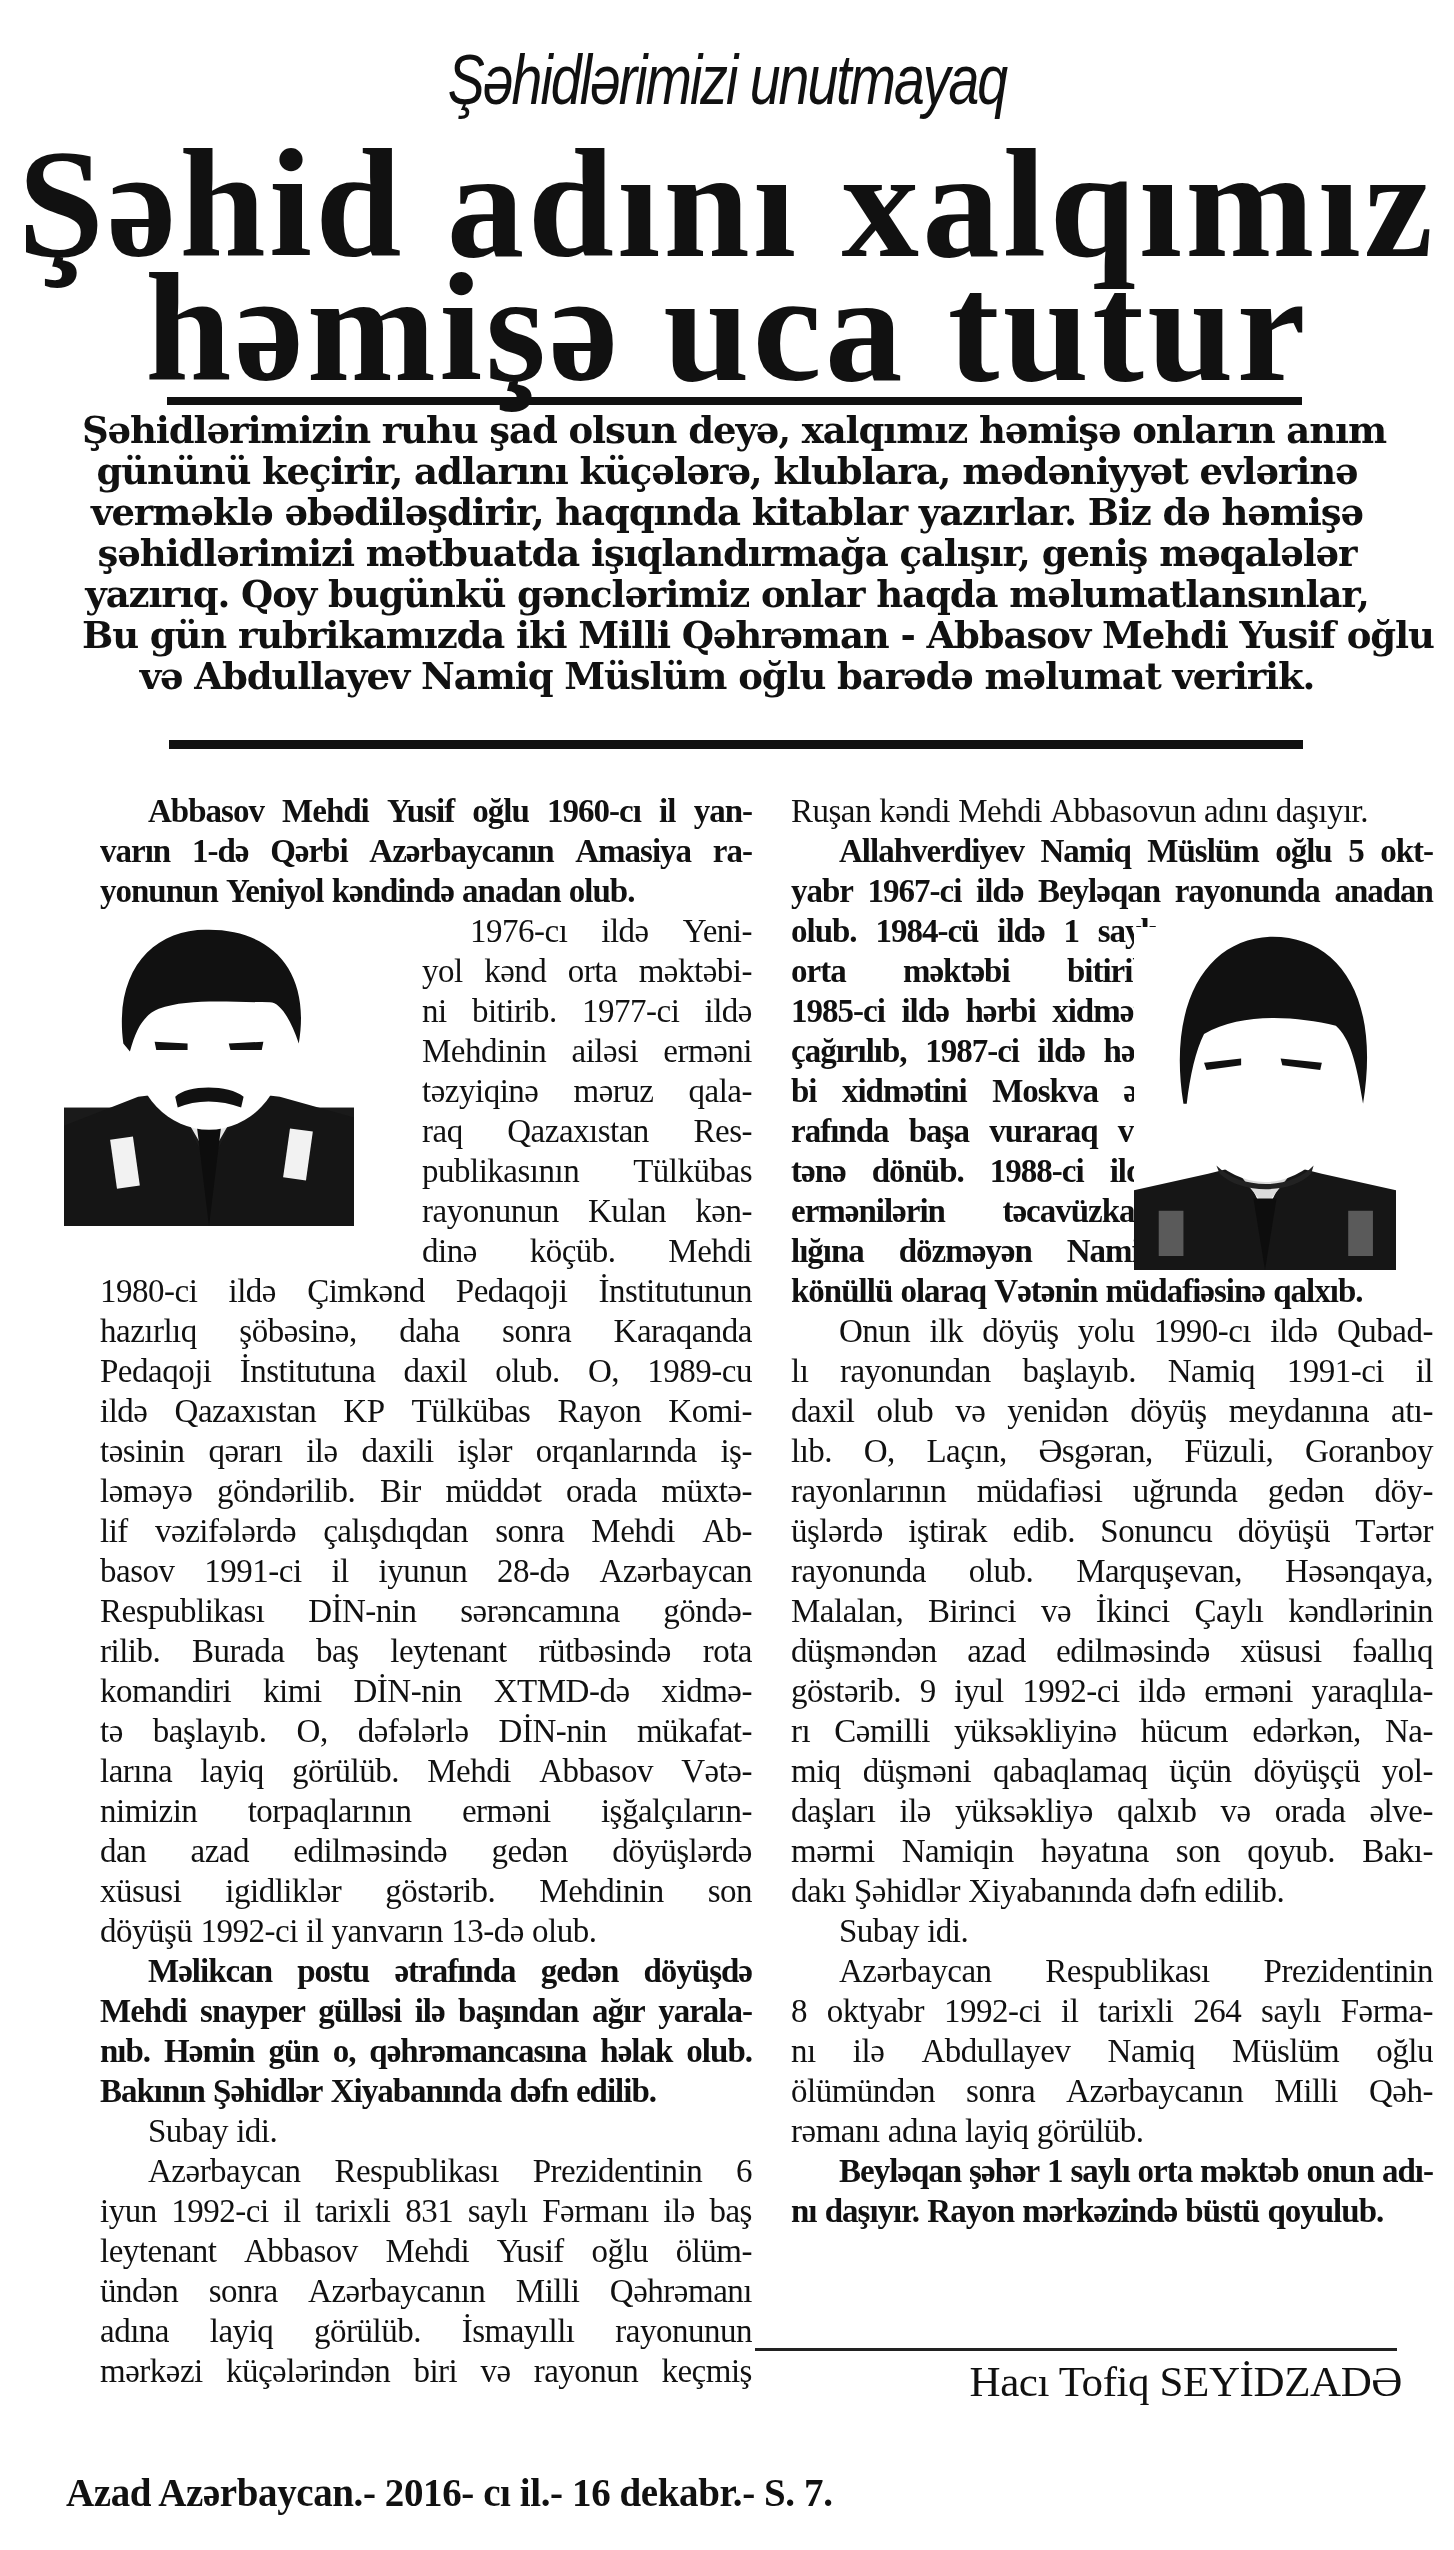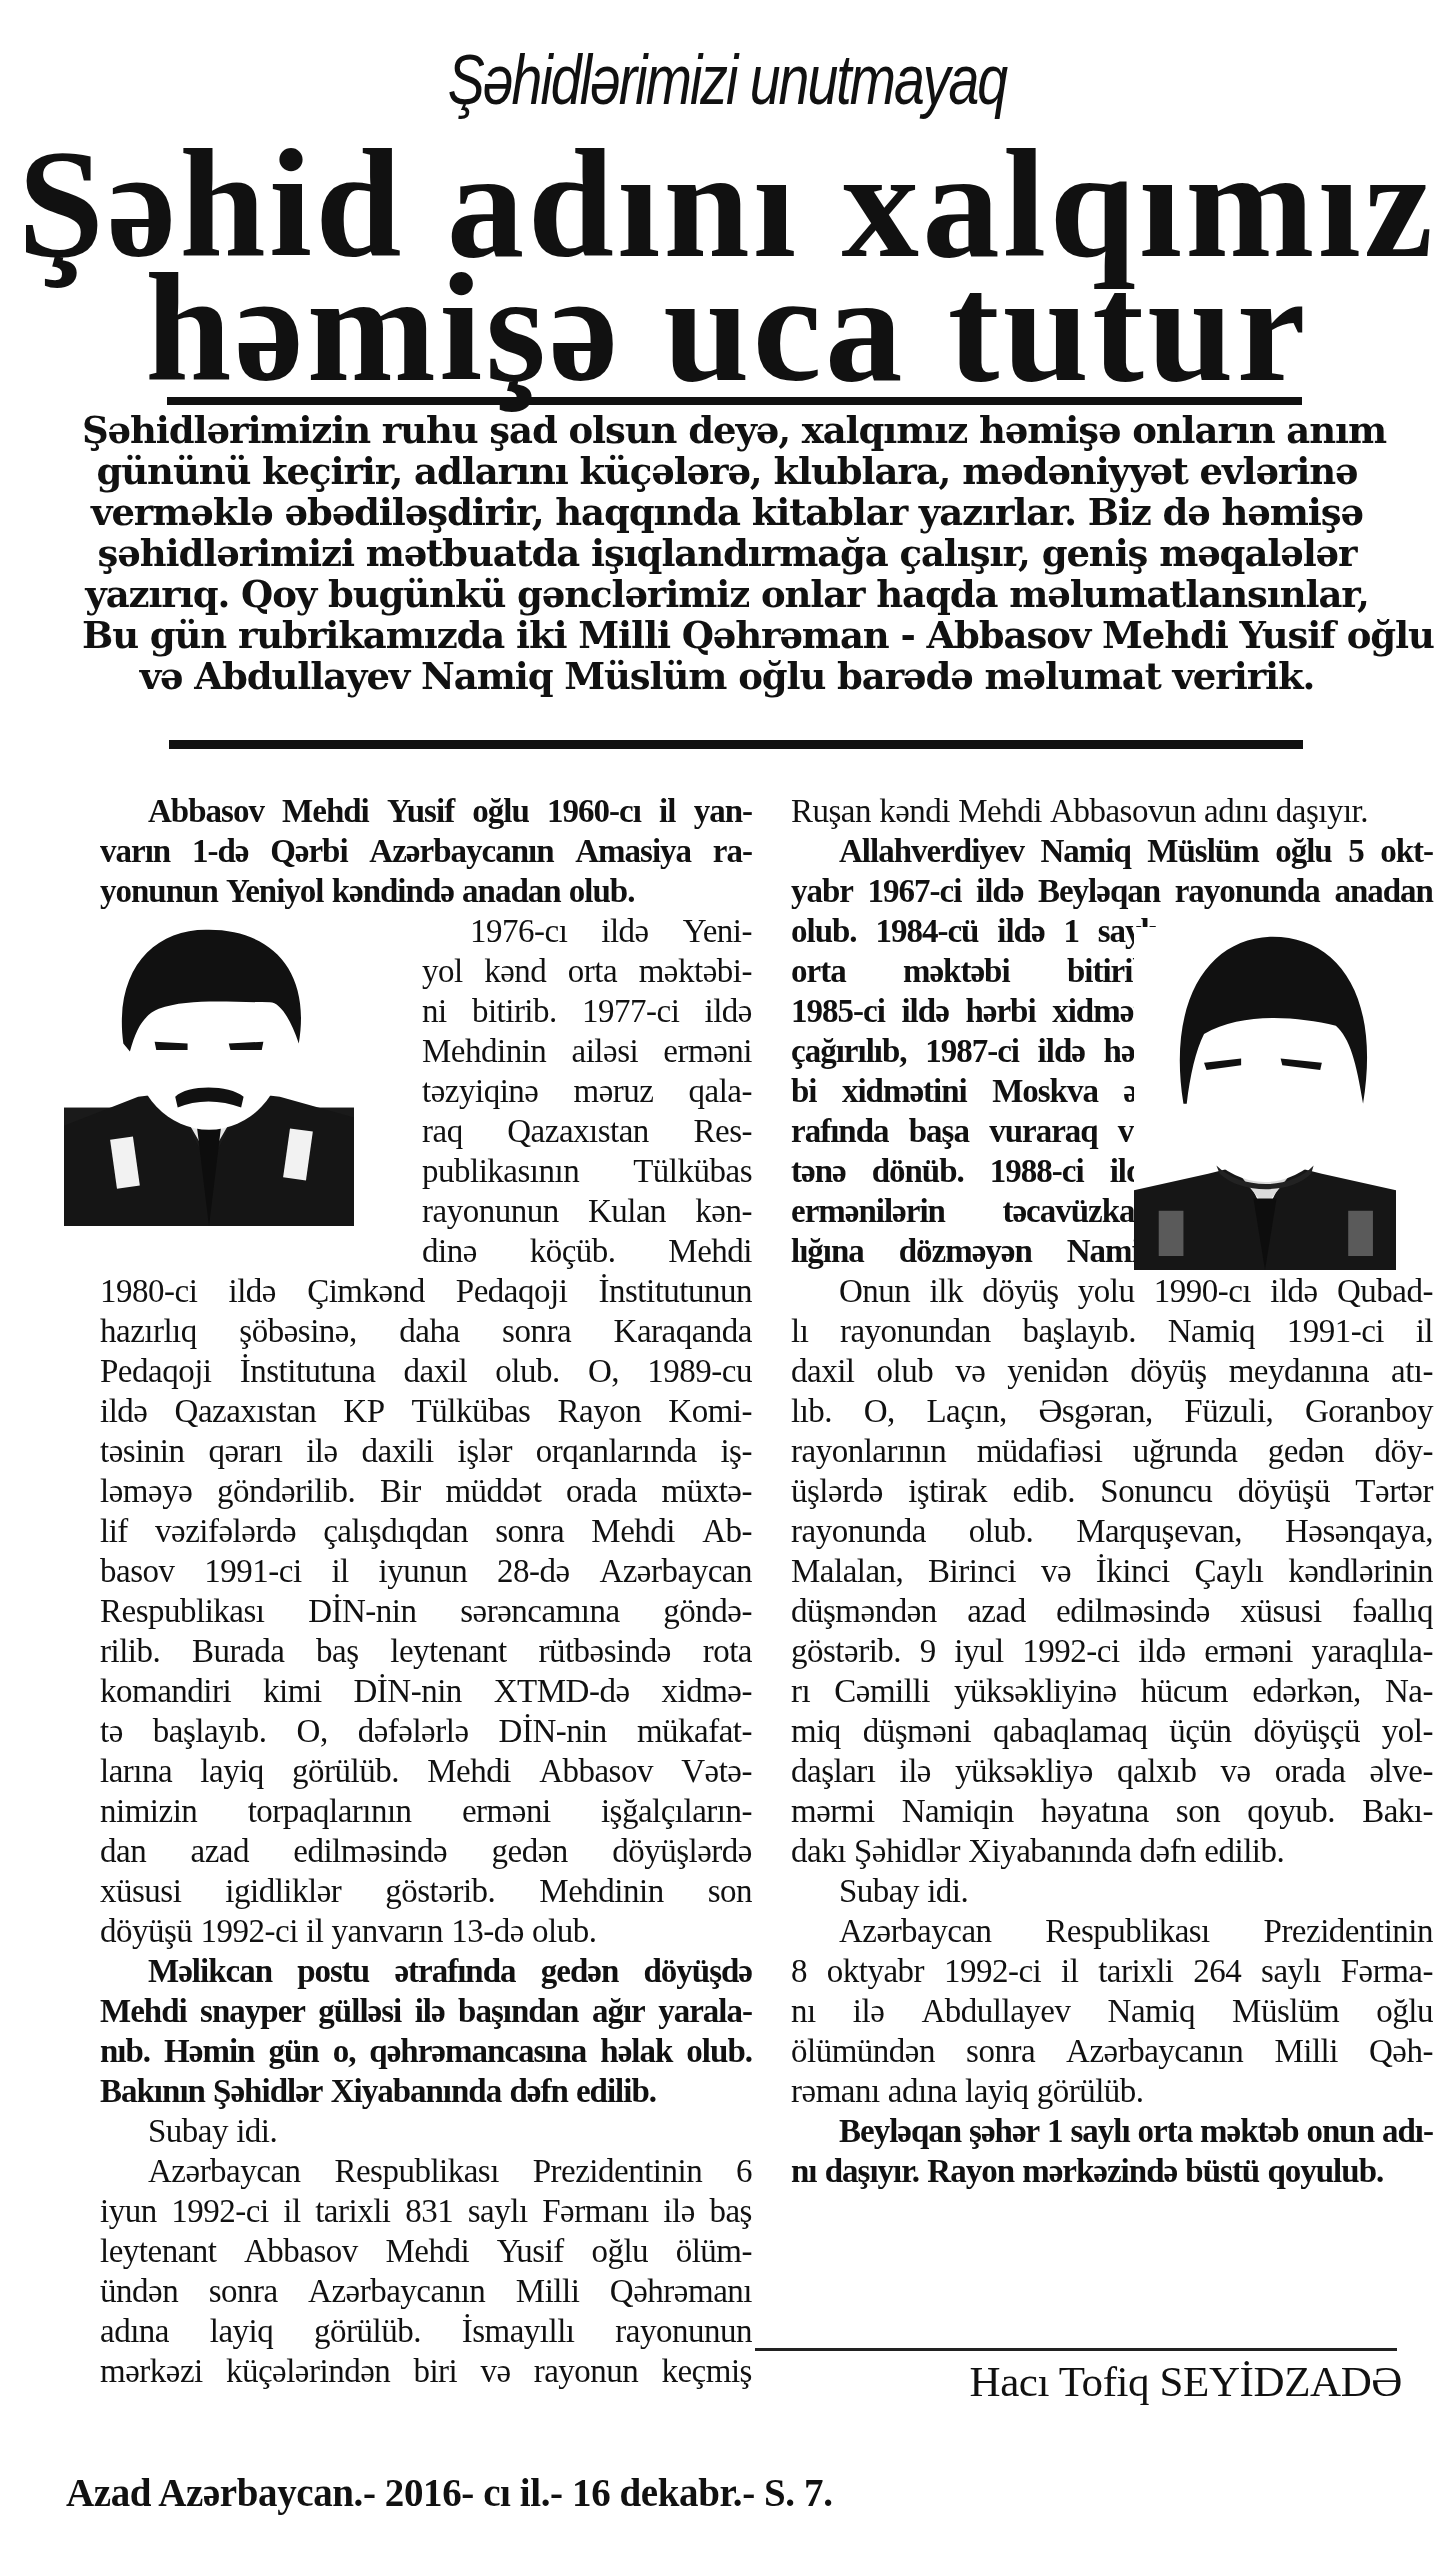--- a/index.html
+++ b/index.html
@@ -410,20 +410,27 @@
         <span>ildə</span>
       </div>
       <div class="ln2 bold narrow-right">
         <span>ermənilərin</span>
         <span>təcavüzkar-</span>
       </div>
       <div class="ln2 bold narrow-right">
         <span>lığına</span>
         <span>dözməyən</span>
         <span>Namiq</span>
+      </div>
+      <div class="ln2 bold last">
+        <span>könüllü</span>
+        <span>olaraq</span>
+        <span>Vətənin</span>
+        <span>müdafiəsinə</span>
+        <span>qalxıb.</span>
       </div>
       <div class="ln2 indent">
         <span>Onun</span>
         <span>ilk</span>
         <span>döyüş</span>
         <span>yolu</span>
         <span>1990-cı</span>
         <span>ildə</span>
         <span>Qubad-</span>
       </div>

